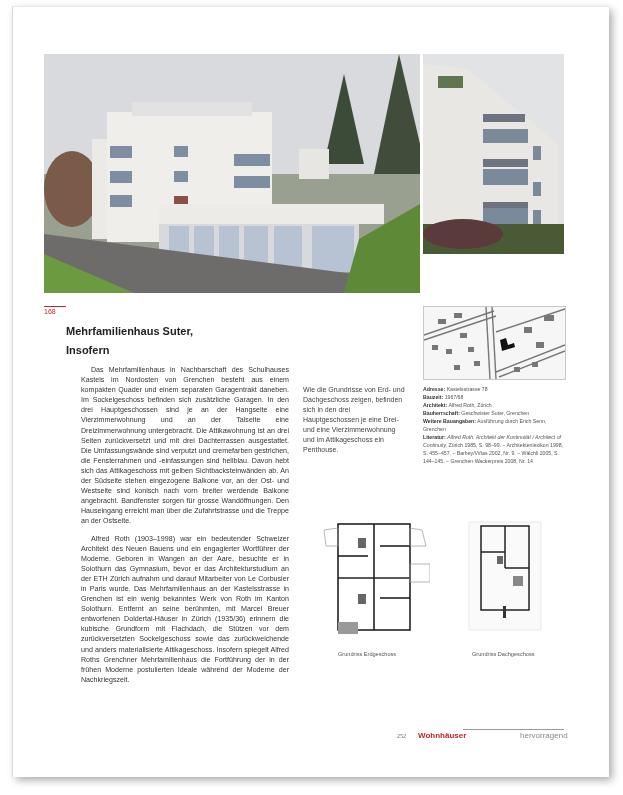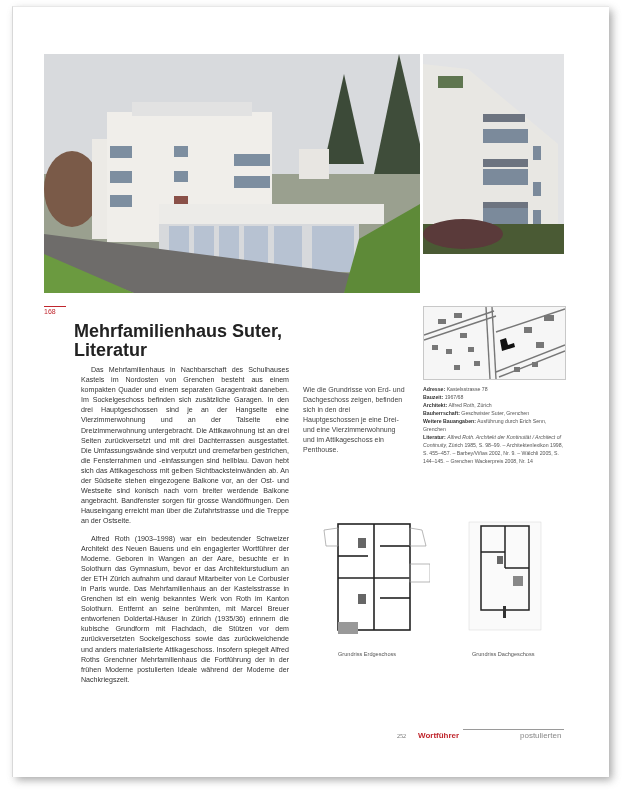--- a/index.html
+++ b/index.html
@@ -17,21 +17,21 @@
   }
   .abs { position:absolute; }
 
   
   .photo { position:absolute; overflow:hidden; }
   .photo-main { left:44px; top:54px; width:376px; height:239px; background:#d9dbde; }
   .photo-side { left:423px; top:54px; width:141px; height:200px; background:#dfe0e2; }
 
   .sectionnum { left:44px; top:308px; font-size:7px; color:#c0262d; }
   .sectionnum-line { left:44px; top:306px; width:22px; height:1px; background:#c0262d; }
-  .title { left:74px; top:322px; font-size:18px; font-weight:bold; color:#222; line-height:19px; width:240px; }
+  .title { left:66px; top:322px; font-size:11px; font-weight:bold; color:#222; line-height:19px; width:240px; }
 
   .body-text {
     left:74px; top:358px; width:222px; font-size:7.1px; line-height:10.1px; text-align:justify; color:#333;
   }
   .body-text p { margin:7px; text-indent:10px; }
   .body-text p + p { text-indent:10px; }
 
   .side-text { left:303px; top:385px; width:104px; font-size:7px; line-height:10px; color:#444; }
 
   .map { left:423px; top:306px; width:141px; height:72px; background:#f4f4f4; border:1px solid #c8c8c8; overflow:hidden; }
@@ -113,21 +113,21 @@
     <rect x="110" y="156" width="8" height="14" fill="#7b8a9b"></rect>
     <rect y="170" width="141" height="30" fill="#4a5a34"></rect>
     <ellipse cx="40" cy="180" rx="40" ry="15" fill="#5a3a3a"></ellipse>
   </svg>
 </div>
 
 <div class="abs sectionnum-line"></div>
 <div class="abs sectionnum">168</div>
 <div class="abs title">
   <div>Mehrfamilienhaus Suter,</div>
-  <div>Literatur</div>
+  <div>Insofern</div>
 </div>
 
 <div class="abs body-text">
   <p>Das Mehrfamilienhaus in Nachbarschaft des Schulhauses Kastels im Nordosten von Grenchen besteht aus einem kompakten Quader und einem separaten Garagentrakt daneben. Im Sockelgeschoss befinden sich zusätzliche Garagen. In den drei Hauptgeschossen sind je an der Hangseite eine Vierzimmerwohnung und an der Talseite eine Dreizimmerwohnung untergebracht. Die Attikawohnung ist an drei Seiten zurückversetzt und mit drei Dachterrassen ausgestattet. Die Umfassungswände sind verputzt und cremefarben gestrichen, die Fensterrahmen und -einfassungen sind hellblau. Davon hebt sich das Attikageschoss mit gelben Sichtbacksteinwänden ab. An der Südseite stehen eingezogene Balkone vor, an der Ost- und Westseite sind konisch nach vorn breiter werdende Balkone angebracht. Bandfenster sorgen für grosse Wandöffnungen. Den Hauseingang erreicht man über die Zufahrtstrasse und die Treppe an der Ostseite.</p>
   <p>Alfred Roth (1903–1998) war ein bedeutender Schweizer Architekt des Neuen Bauens und ein engagierter Wortführer der Moderne. Geboren in Wangen an der Aare, besuchte er in Solothurn das Gymnasium, bevor er das Architekturstudium an der ETH Zürich aufnahm und darauf Mitarbeiter von Le Corbusier in Paris wurde. Das Mehrfamilienhaus an der Kastelsstrasse in Grenchen ist ein wenig bekanntes Werk von Roth im Kanton Solothurn. Entfernt an seine berühmten, mit Marcel Breuer entworfenen Doldertal-Häuser in Zürich (1935/36) erinnern die kubische Grundform mit Flachdach, die Stützen vor dem zurückversetzten Sockelgeschoss sowie das zurückweichende und anders materialisierte Attikageschoss. Insofern spiegelt Alfred Roths Grenchner Mehrfamilienhaus die Fortführung der in der frühen Moderne postulierten Ideale während der Moderne der Nachkriegszeit.</p>
 </div>
 
 <div class="abs side-text">Wie die Grundrisse von Erd- und Dachgeschoss zeigen, befinden sich in den drei Hauptgeschossen je eine Drei- und eine Vierzimmerwohnung und im Attikageschoss ein Penthouse.</div>
 
 <div class="abs map">
@@ -204,14 +204,14 @@
     <rect x="58" y="58" width="10" height="10" fill="#888"></rect>
     <rect x="42" y="38" width="6" height="8" fill="#666"></rect>
     <rect x="48" y="88" width="3" height="12" fill="#333"></rect>
   </svg>
 </div>
 <div class="abs caption cap1">Grundriss Erdgeschoss</div>
 <div class="abs caption cap2">Grundriss Dachgeschoss</div>
 
 <div class="abs footer-line"></div>
 <div class="abs footer-page">252</div>
-<div class="abs footer-section">Wortführer</div>
-<div class="abs footer-tag">postulierten</div>
+<div class="abs footer-section">Wohnhäuser</div>
+<div class="abs footer-tag">hervorragend</div>
 
 </body></html>

